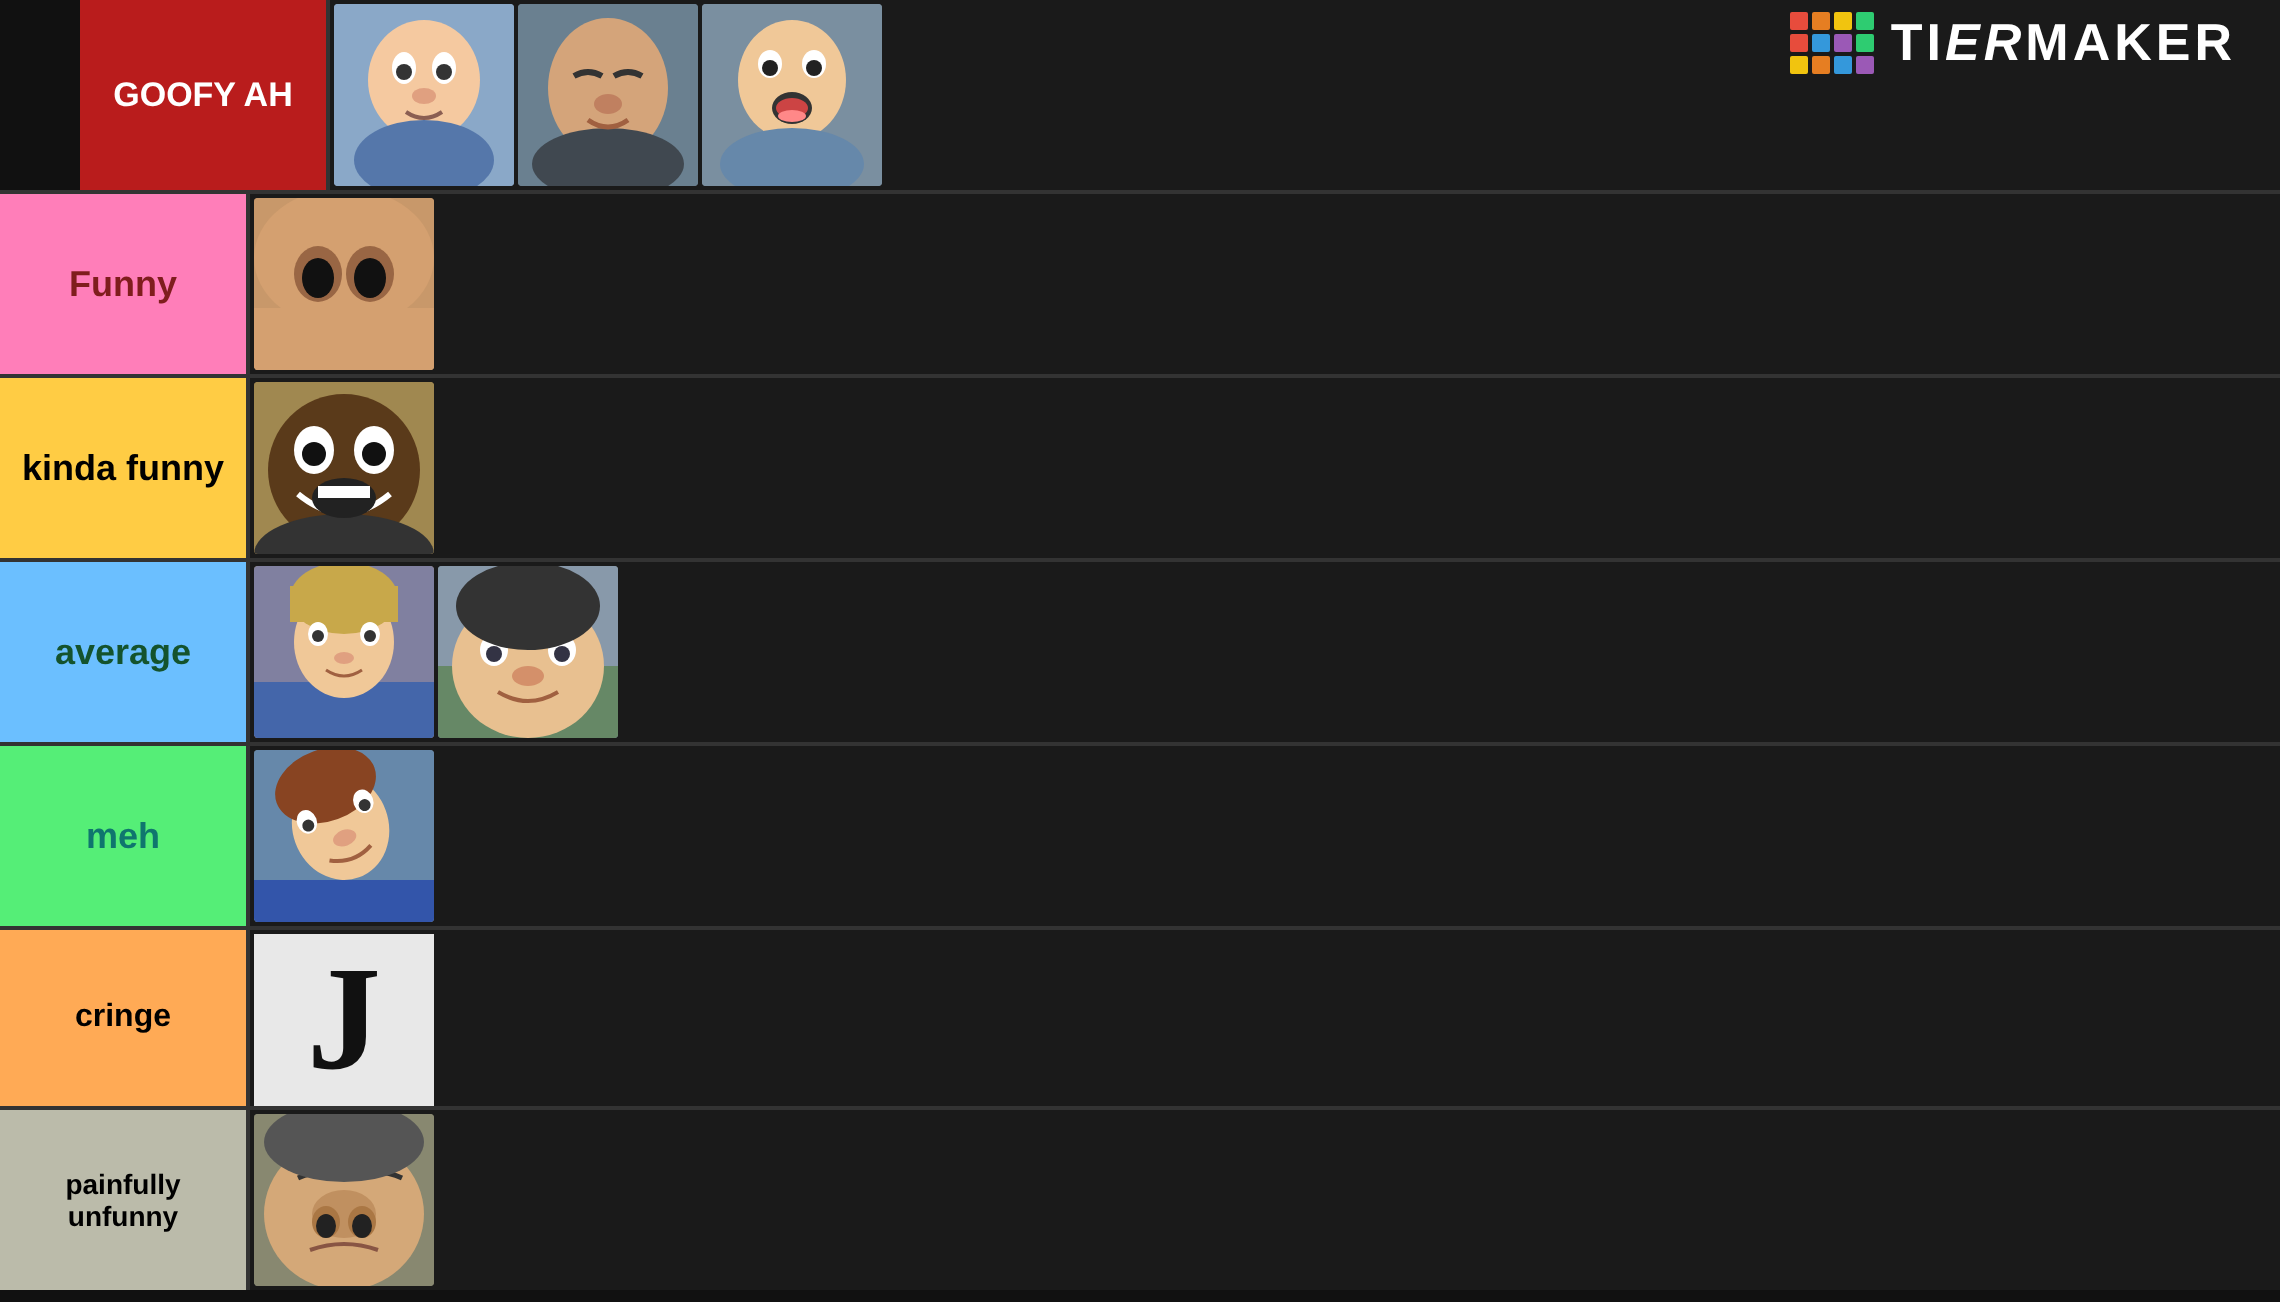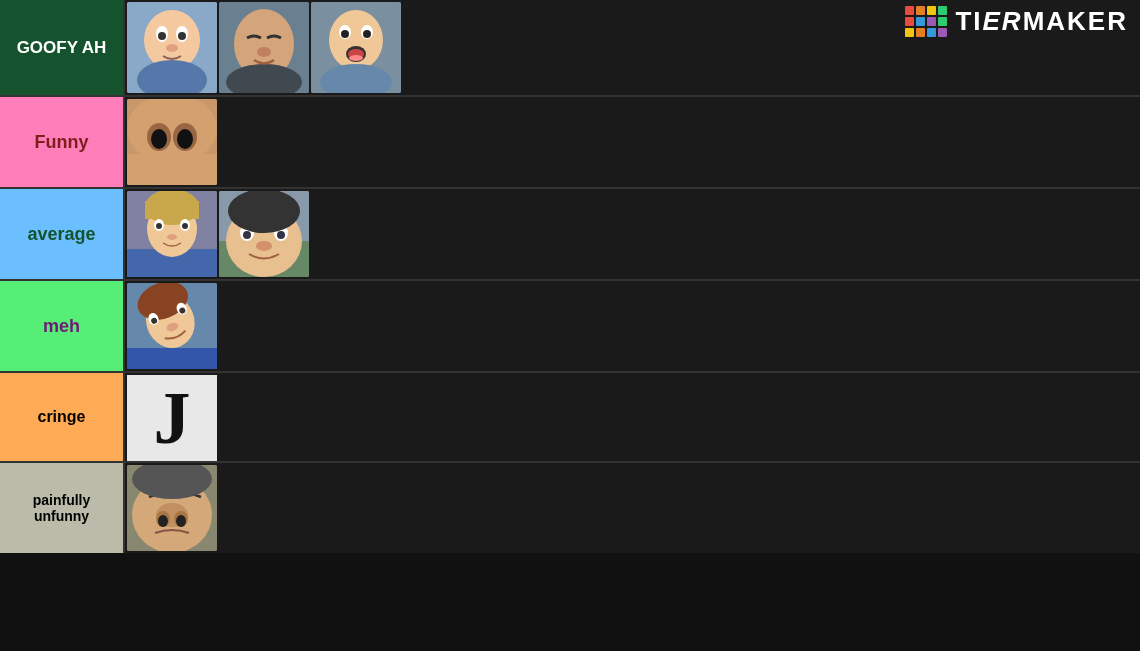--- a/index.html
+++ b/index.html
@@ -70,21 +70,21 @@
     .label-goofy { background: #111; color: #fff; font-size: 16px; }
 
     
     .page {
       position: relative;
     }
 
     .tiermaker-logo-wrapper {
       position: absolute;
       top: 6px;
-      right: 12px;
+      right: 22px;
       display: flex;
       align-items: center;
       gap: 8px;
     }
   </style>
 </head>
 <body>
 
 <div class="page" style="position:relative; width:1140px; height:651px; background:#111; overflow:hidden;">
 
@@ -104,21 +104,21 @@
       <div style="background:#9b59b6; border-radius:1px;"></div>
     </div>
     <div style="font-size:26px; font-weight:900; color:#fff; font-family: Arial Black, Arial, sans-serif; letter-spacing:2px; text-transform:uppercase;">
       Ti<span style="font-style:italic;">ER</span>MAKER
     </div>
   </div>
 
   <div class="tier-list">
 
     <div class="tier-row" style="min-height:95px;">
-      <div class="tier-label label-goofy" style="background:#14532d; color:#fff; font-size:17px; border-right:2px solid #333;">GOOFY AH</div>
+      <div class="tier-label label-goofy" style="background:#b91c1c; color:#fff; font-size:17px; border-right:2px solid #333;margin-left:40px;">GOOFY AH</div>
       <div class="tier-content">
 
         <div class="face-placeholder face-bald" style="width:90px; height:91px; border-radius:2px;">
 
           <svg width="90" height="91" viewBox="0 0 90 91">
             <rect width="90" height="91" fill="#8aa8c8"></rect>
             <ellipse cx="45" cy="38" rx="28" ry="30" fill="#f5c9a0"></ellipse>
             <ellipse cx="45" cy="78" rx="35" ry="20" fill="#5577aa"></ellipse>
             <ellipse cx="35" cy="32" rx="6" ry="8" fill="white"></ellipse>
             <ellipse cx="55" cy="32" rx="6" ry="8" fill="white"></ellipse>
@@ -172,20 +172,42 @@
             <ellipse cx="58" cy="38" rx="12" ry="14" fill="#996644"></ellipse>
             <ellipse cx="32" cy="40" rx="8" ry="10" fill="#111"></ellipse>
             <ellipse cx="58" cy="40" rx="8" ry="10" fill="#111"></ellipse>
             <path d="M20 62 Q45 75 70 62" stroke="#a06040" stroke-width="3" fill="none"></path>
             <rect x="0" y="55" width="90" height="31" fill="#d4a070"></rect>
           </svg>
         </div>
       </div>
     </div>
 
+    <div class="tier-row" style="min-height:90px;">
+      <div class="tier-label" style="background:#ffcc44; color:#000; border-right:2px solid #333;">kinda funny</div>
+      <div class="tier-content">
+
+        <div class="face-placeholder" style="width:90px; height:86px; background:#b09050; border-radius:2px;">
+          <svg width="90" height="86" viewBox="0 0 90 86">
+            <rect width="90" height="86" fill="#a08850"></rect>
+
+            <ellipse cx="45" cy="44" rx="38" ry="38" fill="#5a3a1a"></ellipse>
+            <ellipse cx="45" cy="86" rx="45" ry="20" fill="#333"></ellipse>
+            <ellipse cx="30" cy="34" rx="10" ry="12" fill="white"></ellipse>
+            <ellipse cx="60" cy="34" rx="10" ry="12" fill="white"></ellipse>
+            <circle cx="30" cy="36" r="6" fill="#111"></circle>
+            <circle cx="60" cy="36" r="6" fill="#111"></circle>
+
+            <path d="M22 56 Q45 75 68 56" stroke="white" stroke-width="3" fill="none"></path>
+            <ellipse cx="45" cy="58" rx="16" ry="10" fill="#222"></ellipse>
+            <rect x="32" y="52" width="26" height="6" fill="white"></rect>
+          </svg>
+        </div>
+      </div>
+    </div>
 
     <div class="tier-row" style="min-height:90px;">
       <div class="tier-label" style="background:#6bbfff; color:#14532d; border-right:2px solid #333;">average</div>
       <div class="tier-content">
 
         <div class="face-placeholder" style="width:90px; height:86px; background:#a09070; border-radius:2px;">
           <svg width="90" height="86" viewBox="0 0 90 86">
             <rect width="90" height="86" fill="#8080a0"></rect>
 
             <rect x="0" y="58" width="90" height="28" fill="#4466aa"></rect>
@@ -218,21 +240,21 @@
             <ellipse cx="45" cy="55" rx="8" ry="5" fill="#d4906a"></ellipse>
             <path d="M30 63 Q45 72 60 63" stroke="#a06040" stroke-width="2" fill="none"></path>
 
             <ellipse cx="45" cy="20" rx="36" ry="22" fill="#333"></ellipse>
           </svg>
         </div>
       </div>
     </div>
 
     <div class="tier-row" style="min-height:90px;">
-      <div class="tier-label" style="background:#55ee77; color:#701a75; border-right:2px solid #333;">meh</div>
+      <div class="tier-label" style="background:#55ee77; color:#0f766e; border-right:2px solid #333;">meh</div>
       <div class="tier-content">
 
         <div class="face-placeholder" style="width:90px; height:86px; background:#708090; border-radius:2px;">
           <svg width="90" height="86" viewBox="0 0 90 86">
             <rect width="90" height="86" fill="#6688aa"></rect>
 
             <g transform="rotate(-20, 45, 43)">
               <ellipse cx="45" cy="38" rx="24" ry="27" fill="#f0c898"></ellipse>
 
               <ellipse cx="45" cy="16" rx="26" ry="18" fill="#884422"></ellipse>

